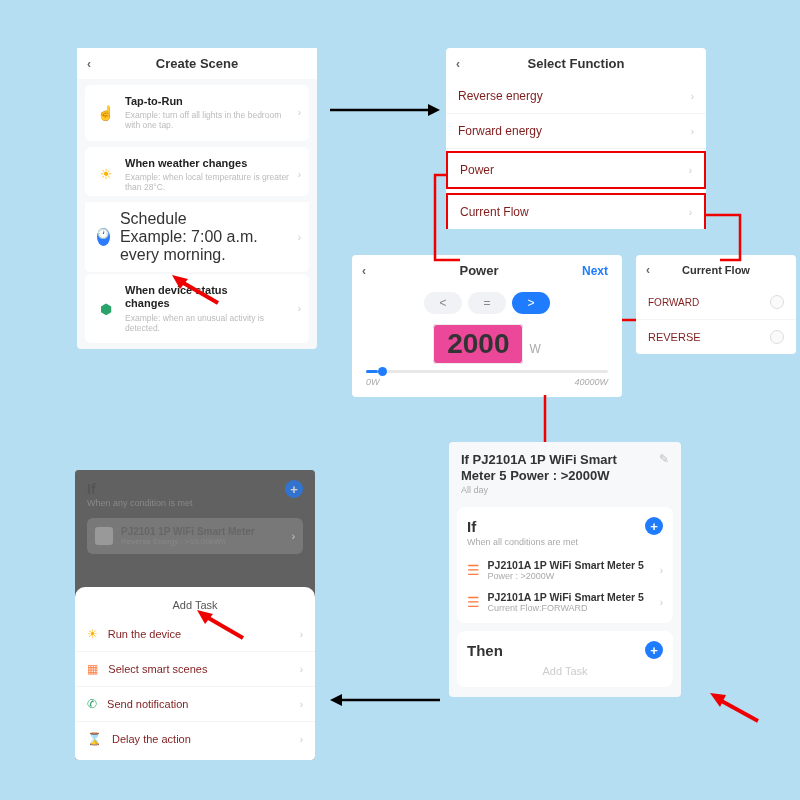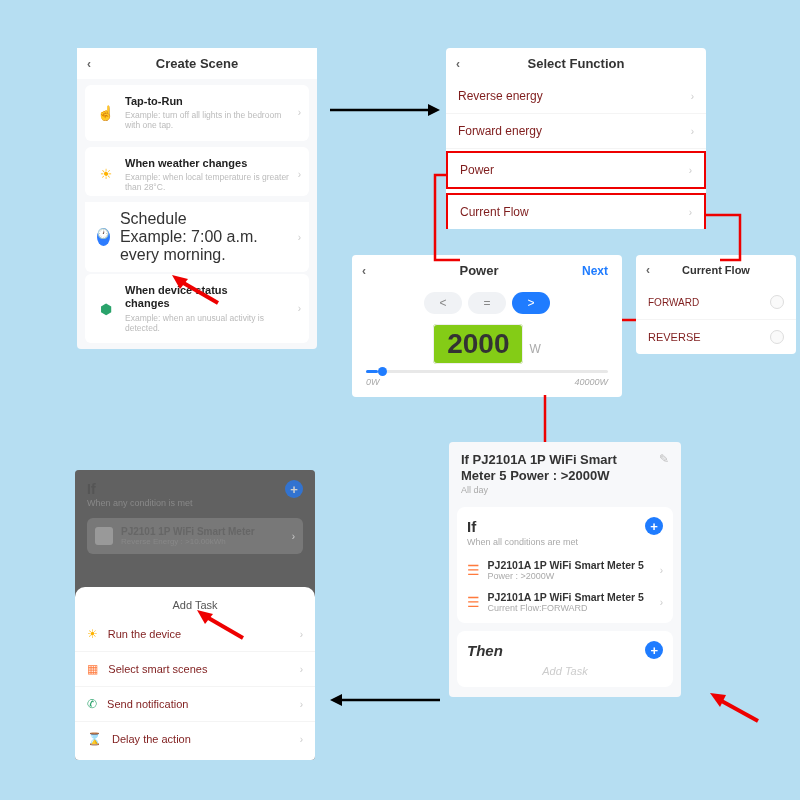--- a/index.html
+++ b/index.html
@@ -96,21 +96,21 @@
     <span class="back">‹</span>
     <span class="title">Power</span>
     <span style="width:30px;color:#1f7cff;font-size:12px;font-weight:600;">Next</span>
   </div>
   <div style="display:flex;justify-content:center;gap:6px;margin:6px 0 10px;">
     <span class="pill" style="background:#f0f2f5;color:#888;">&lt;</span>
     <span class="pill" style="background:#f0f2f5;color:#888;">=</span>
     <span class="pill" style="background:#1f7cff;color:#fff;">&gt;</span>
   </div>
   <div style="display:flex;justify-content:center;align-items:baseline;margin:6px 0;">
-    <span style="font-size:28px;font-weight:600;background:#84cc16;padding:4px 14px;border-radius:4px;box-shadow:0 0 0 1px #eee inset;">2000</span>
+    <span style="font-size:28px;font-weight:600;background:#ec4899;padding:4px 14px;border-radius:4px;box-shadow:0 0 0 1px #eee inset;">2000</span>
     <span style="font-size:12px;color:#aaa;margin-left:6px;">W</span>
   </div>
   <div style="padding:0 14px;font-style:italic;">
     <div style="height:3px;background:#e8e8e8;border-radius:2px;position:relative;">
       <div style="position:absolute;left:0;width:5%;height:3px;background:#1f7cff;border-radius:2px;"></div>
       <div style="position:absolute;left:5%;top:-3px;width:9px;height:9px;border-radius:50%;background:#1f7cff;"></div>
     </div>
     <div style="display:flex;justify-content:space-between;margin-top:4px;">
       <span class="small">0W</span>
       <span class="small">40000W</span>
@@ -162,21 +162,21 @@
     <div style="display:flex;align-items:center;margin-top:10px;">
       <span style="color:#ff7a3d;font-size:14px;margin-right:8px;">☰</span>
       <div style="flex:1">
         <div style="font-size:10.5px;font-weight:600;">PJ2101A 1P WiFi Smart Meter 5</div>
         <div class="small">Current Flow:FORWARD</div>
       </div>
       <span class="chev">›</span>
     </div>
   </div>
 
-  <div style="background:#fff;margin:0 8px;border-radius:8px;padding:10px;font-style:italic;">
+  <div style="background:#fff;margin:0 8px;border-radius:8px;padding:10px;">
     <div style="display:flex;align-items:center;">
       <span style="font-size:15px;font-weight:700;flex:1;">Then</span>
       <span class="plus">+</span>
     </div>
     <div style="text-align:center;color:#ccc;font-size:11px;margin-top:6px;">Add Task</div>
   </div>
 
 </div>
 
 <div class="panel" style="left:75px; top:470px; width:240px; height:290px; background:#777; overflow:hidden;">

